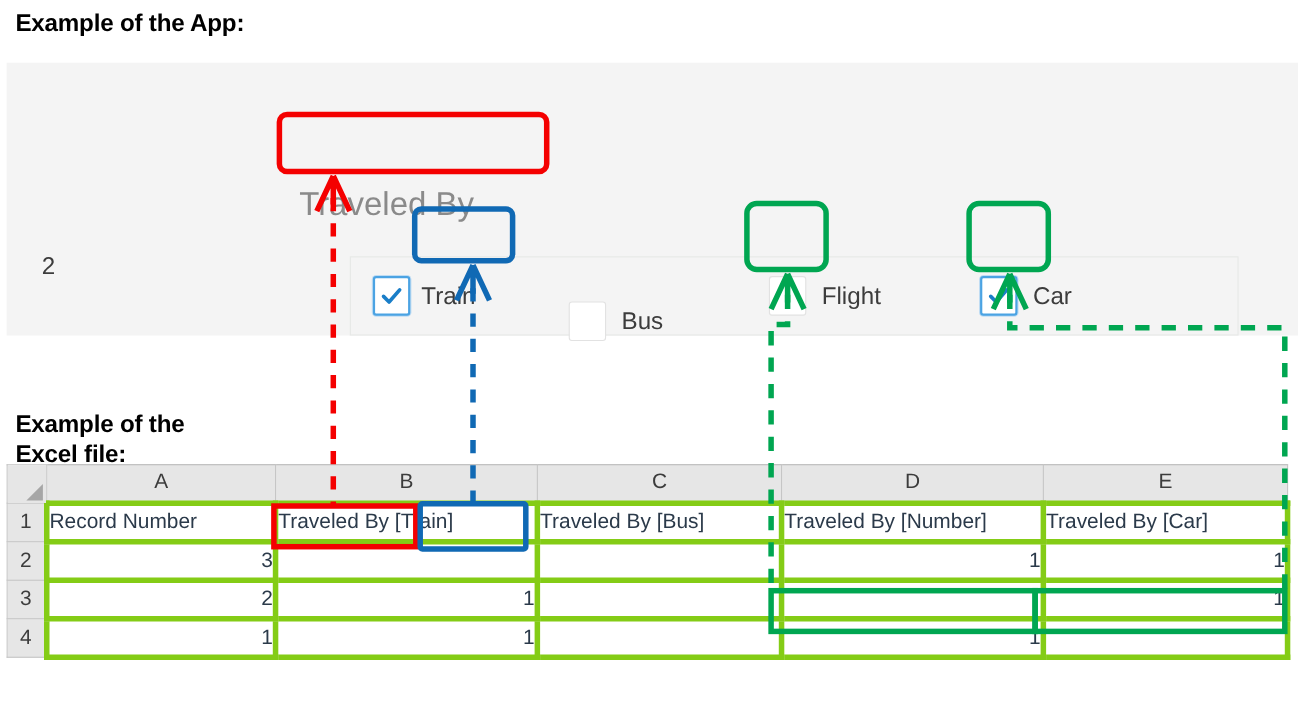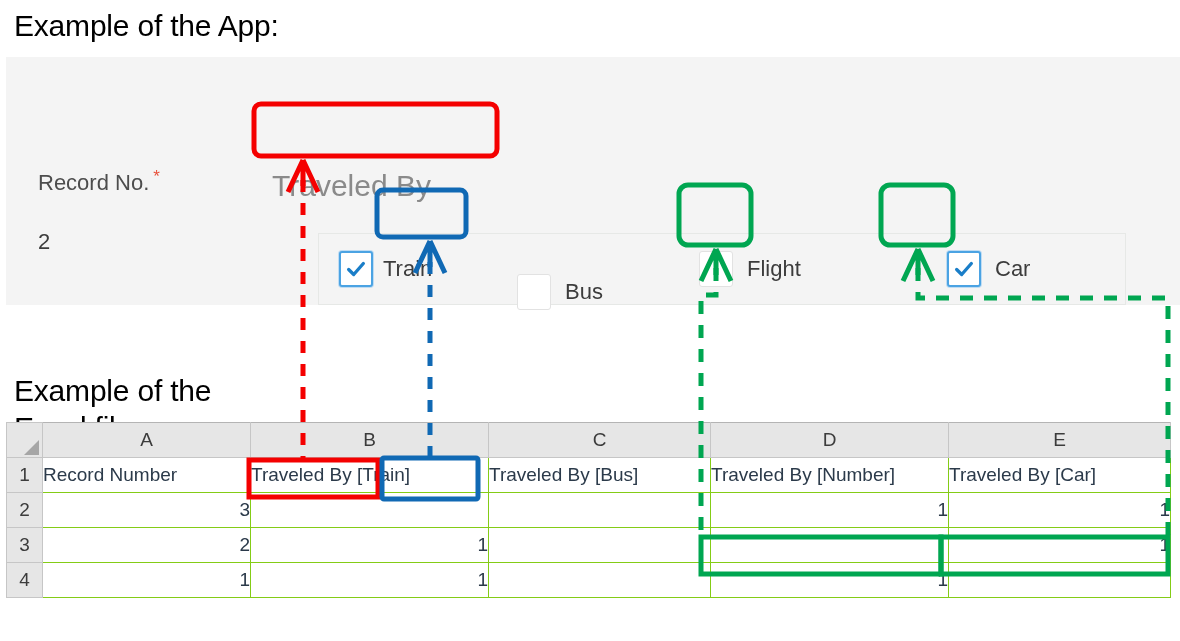--- a/index.html
+++ b/index.html
@@ -9,22 +9,22 @@
     font-family:"Liberation Sans", sans-serif;
     position:relative;
     overflow:hidden;
     -webkit-font-smoothing:antialiased;
   }
   .root{position:absolute;inset:0;}
 
   
   .heading{
     position:absolute;
-    font-weight:normal;
-    font-size:30px;
+    font-weight:bold;
+    font-size:22px;
     color:#000000;
     line-height:1.22;
     letter-spacing:-0.2px;
     white-space:pre-line;
   }
   #app-heading{left:14px;top:8px;}
   #excel-heading{left:14px;top:344px;margin-top:29px;}
 
   
   .app-panel{
@@ -80,21 +80,21 @@
   .cb-label.boxed{margin-left:10px;}
 
   
   .sheet{
     position:absolute;left:6px;top:422px;
     border-collapse:collapse;
     font-size:19px;color:#2b3a4a;
     table-layout:fixed;
   }
   .sheet td,.sheet th{
-    border:1px solid #84cc16;
+    border:5px solid #84cc16;
     padding:0;
     height:35px;
     font-weight:normal;
     box-sizing:border-box;
   }
   .sheet .colhead{
     background:#e6e6e6;
     text-align:center;
     color:#3c3c3c;
     font-size:19px;
@@ -130,23 +130,20 @@
 </style>
 </head>
 <body>
 
 <div class="root">
 
   <div class="heading" id="app-heading">Example of the App:</div>
 
   <div class="app-panel">
 
-    <div class="record-label">
-      <span>Record No.</span><span class="req-star">*</span>
-    </div>
 
     <div class="record-value">2</div>
 
     <div class="field-label">Traveled By</div>
 
     <div class="cb-group">
 
       <div class="cb-item" style="left:20px;">
         <span class="cb-box checked">
           <svg class="tick" viewBox="0 0 24 24">
@@ -159,21 +156,21 @@
       <div class="cb-item" style="left:198px;margin-top:23px;">
         <span class="cb-box"></span>
         <span class="cb-label">Bus</span>
       </div>
 
       <div class="cb-item" style="left:380px;text-align:right;">
         <span class="cb-box"></span>
         <span class="cb-label">Flight</span>
       </div>
 
-      <div class="cb-item" style="left:628px;">
+      <div class="cb-item" style="left:572px;">
         <span class="cb-box checked">
           <svg class="tick" viewBox="0 0 24 24">
               <path d="M4 12.5 L9.5 18 L20 6" fill="none" stroke="#1a7ec8" stroke-width="3.6" stroke-linecap="round" stroke-linejoin="round"></path>
             </svg>
         </span>
         <span class="cb-label">Car</span>
       </div>
 
     </div>
   </div>

